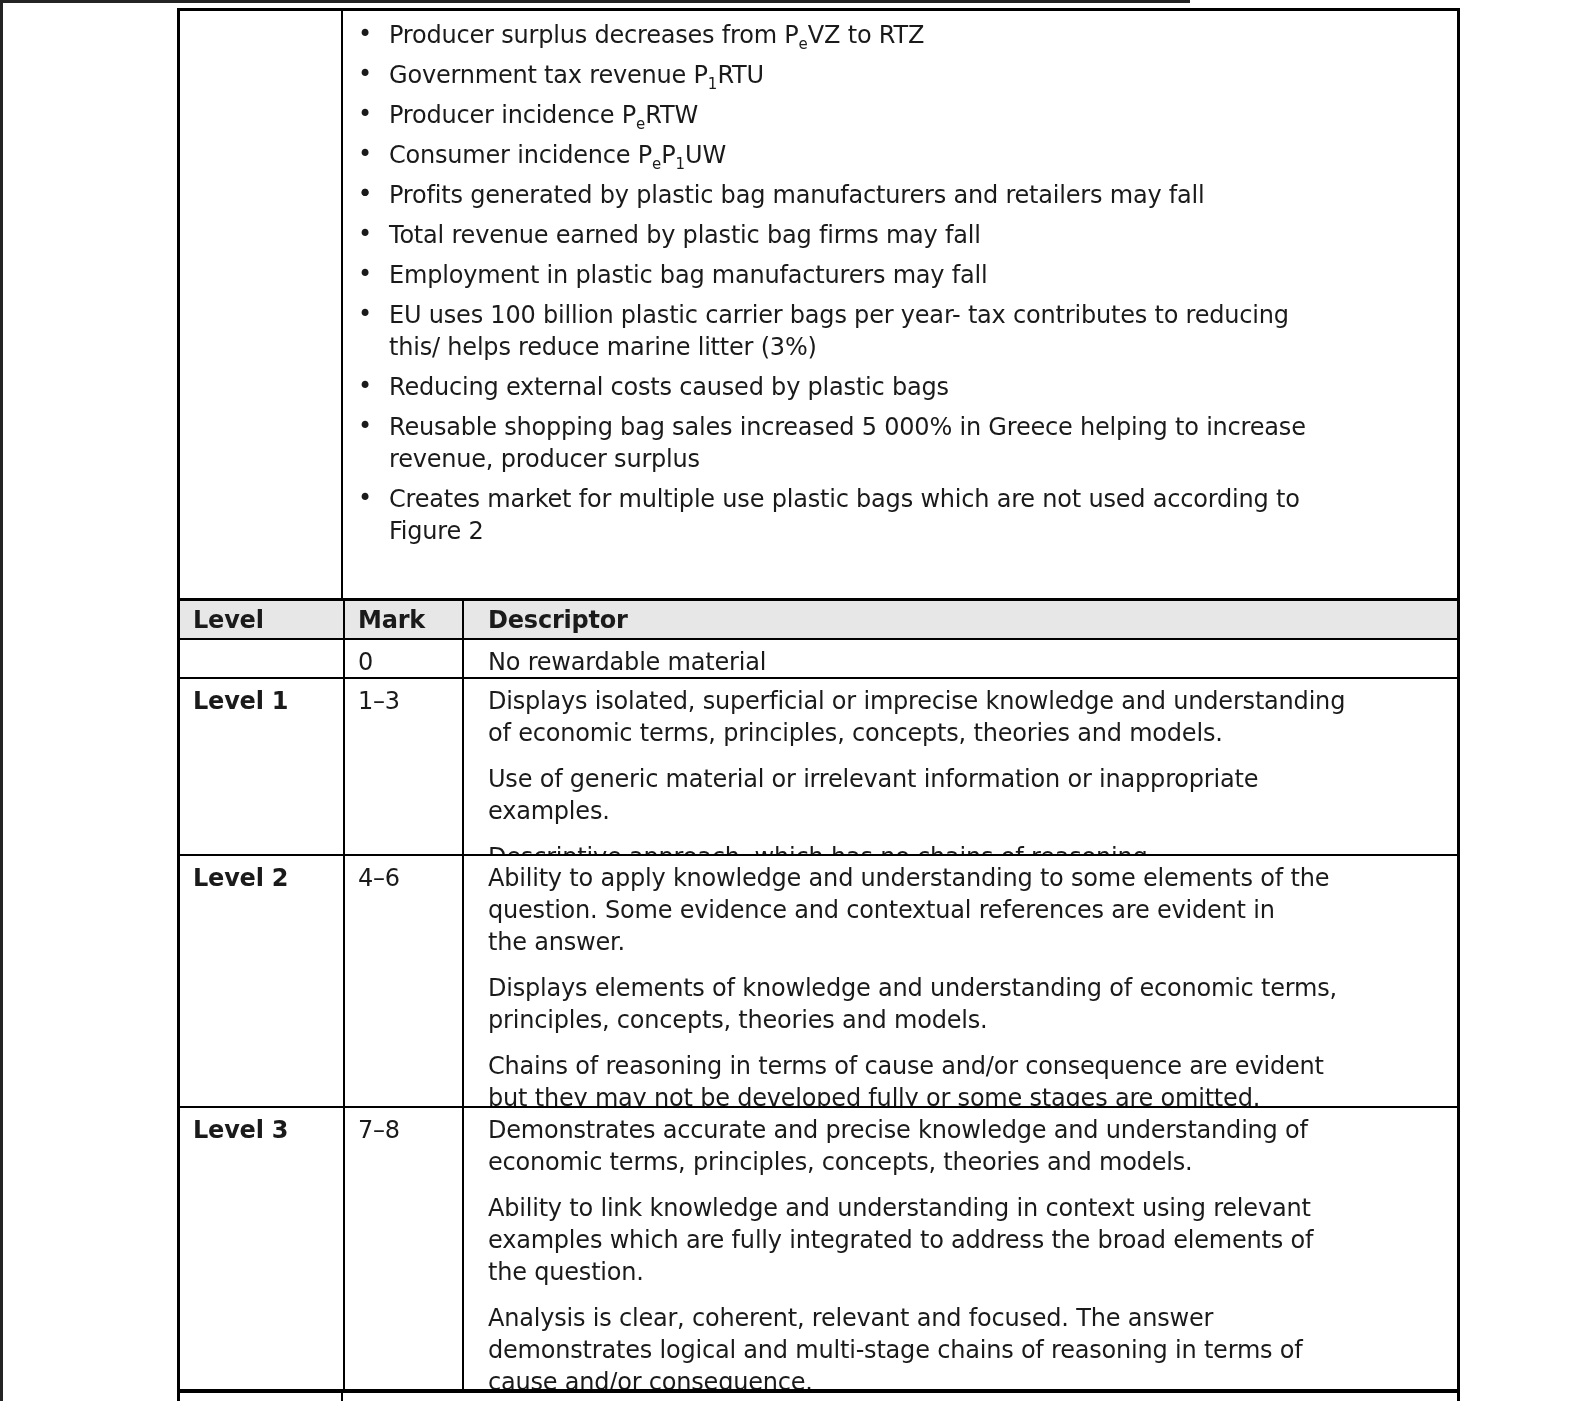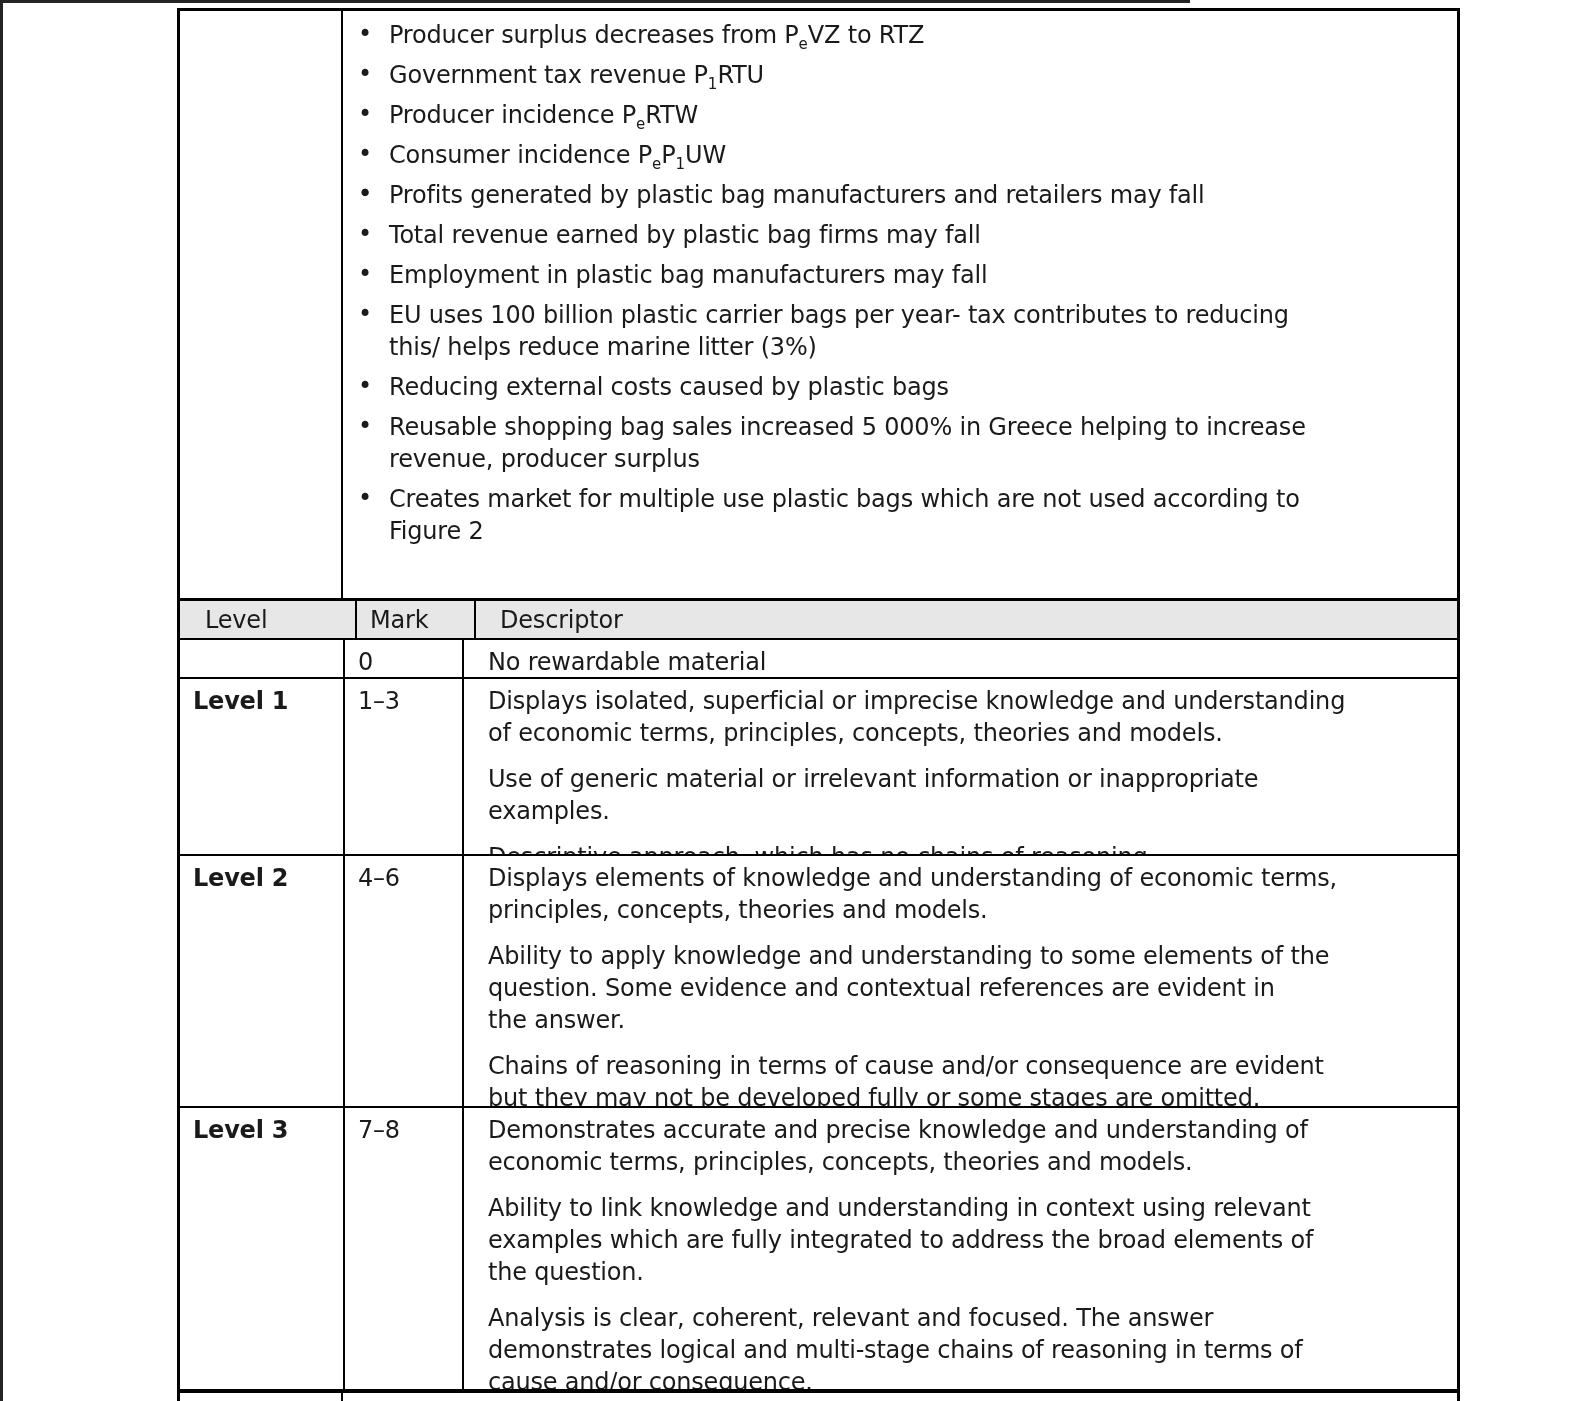--- a/index.html
+++ b/index.html
@@ -54,21 +54,21 @@
   .rhead{background:var(--header-bg);height:37px;}
   .row-0{height:37px;}
   .row-1{height:175px;}
   .row-2{height:250px;}
   .row-3{height:281px;}
   .cell{box-sizing:border-box;line-height:32px;padding:3px 10px 0 13px;overflow:hidden;}
   .c-mark{border-left:2px solid var(--border);}
   .c-desc{border-left:2px solid var(--border);padding-left:24px;}
   .rbody .cell{padding-top:6px;}
   .rbody .c-level{font-weight:bold;}
-  .rhead .cell{font-weight:normal;margin-left:12px;}
+  .rhead .cell{font-weight:bold;}
   .c-desc p{margin:0 0 14px 0;white-space:pre-line;}
 
   
   .next-row{
     position:absolute;left:177px;top:1391px;width:1283px;height:10px;
     box-sizing:border-box;
     border-left:3px solid var(--border);
     border-right:3px solid var(--border);
     display:flex;
   }
@@ -126,25 +126,25 @@
 of economic terms, principles, concepts, theories and models.</p>
             <p>Use of generic material or irrelevant information or inappropriate
 examples.</p>
             <p>Descriptive approach, which has no chains of reasoning.</p>
           </div>
         </div>
         <div class="rrow rbody row-2">
           <div class="cell c-level">Level 2</div>
           <div class="cell c-mark">4–6</div>
           <div class="cell c-desc">
-            <p>Displays elements of knowledge and understanding of economic terms,
-principles, concepts, theories and models.</p>
             <p>Ability to apply knowledge and understanding to some elements of the
 question. Some evidence and contextual references are evident in
 the answer.</p>
+            <p>Displays elements of knowledge and understanding of economic terms,
+principles, concepts, theories and models.</p>
             <p>Chains of reasoning in terms of cause and/or consequence are evident
 but they may not be developed fully or some stages are omitted.</p>
           </div>
         </div>
         <div class="rrow rbody row-3">
           <div class="cell c-level">Level 3</div>
           <div class="cell c-mark">7–8</div>
           <div class="cell c-desc">
             <p>Demonstrates accurate and precise knowledge and understanding of
 economic terms, principles, concepts, theories and models.</p>

